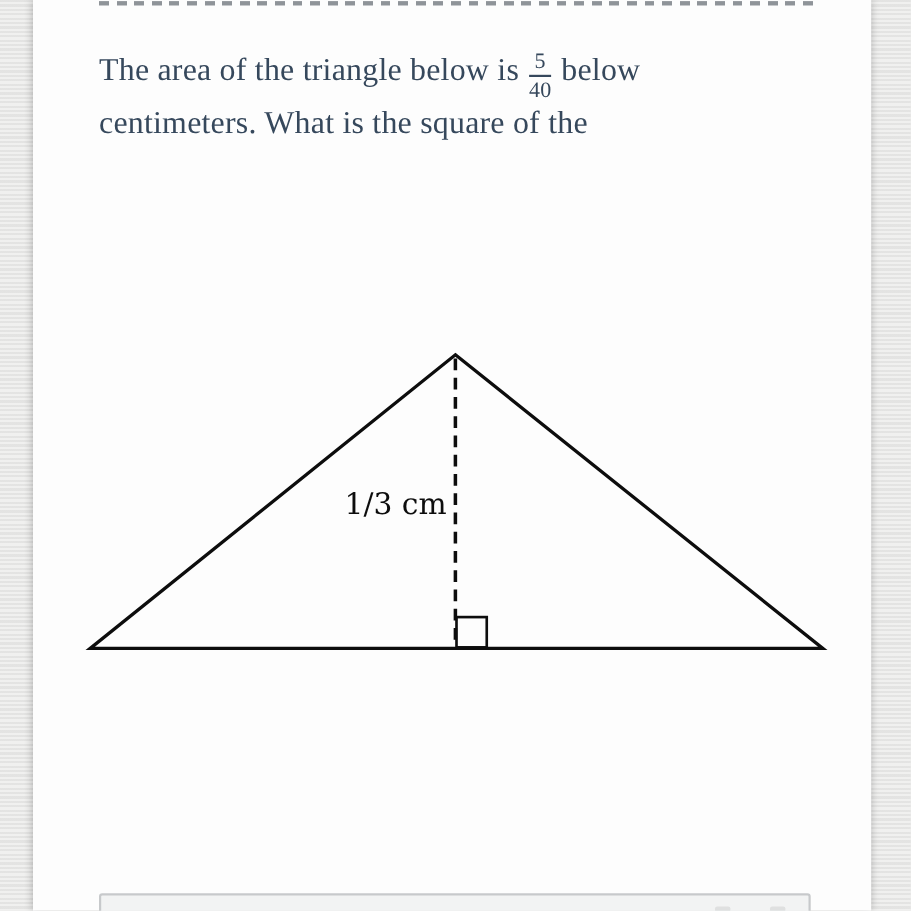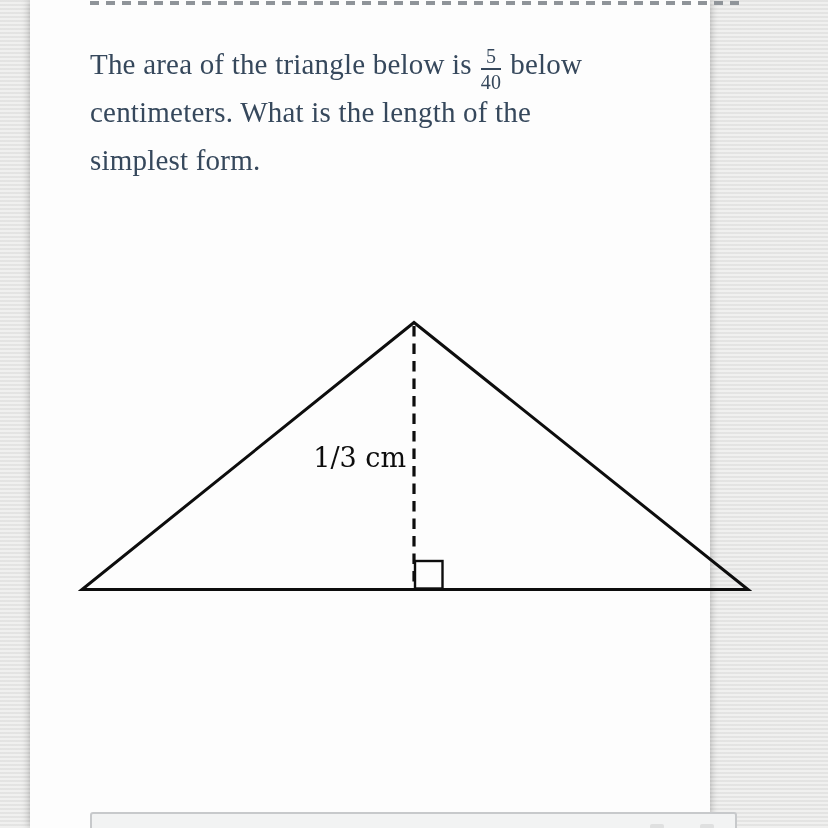--- a/index.html
+++ b/index.html
@@ -20,21 +20,21 @@
     inset: 0;
     background:
       repeating-linear-gradient(0deg, rgba(255,255,255,0.35) 0 2px, rgba(0,0,0,0.02) 2px 4px),
       #e8e8e7;
   }
   .card {
     position: absolute;
     top: 0;
     bottom: 0;
     left: 30px;
-    width: 680px;
+    width: 762px;
     background: #fdfdfd;
     box-shadow: 0 0 8px rgba(0,0,0,0.30);
   }
   .separator {
     position: absolute;
     left: 60px;
     top: 1px;
     width: 654px;
     height: 4px;
     background: repeating-linear-gradient(90deg, #8f9499 0 9px, transparent 9px 16px);
@@ -99,22 +99,21 @@
 </head>
 <body>
 
 <div class="page-bg"></div>
 
 <div class="card">
   <div class="separator"></div>
 
   <div class="question">
     <div class="qline"><span>The area of the triangle below is</span><span class="frac"><span class="num">5</span><span class="den">40</span></span><span>below</span></div>
-    <div class="qline">centimeters. What is the length of the</div>
-    <div class="qline">simplest form.</div>
+    <div class="qline">centimeters. What is the square of the</div>
   </div>
 </div>
 
 <svg class="figure-svg" width="828" height="828" viewBox="0 0 828 828">
   <polygon points="414,322.5 748,589.5 82,589.5" fill="none" stroke="#0d0d0d" stroke-width="3" stroke-linejoin="miter"></polygon>
   <line x1="414" y1="326" x2="414" y2="588" stroke="#0d0d0d" stroke-width="3.2" stroke-dasharray="10.5 7"></line>
   <rect x="415" y="561" width="27.5" height="27.5" fill="none" stroke="#0d0d0d" stroke-width="2.4"></rect>
   <text x="406" y="467" text-anchor="end" fill="#0d0d0d" font-family="DejaVu Serif, Liberation Serif, serif" font-size="27">1/3 cm</text>
 </svg>
 

